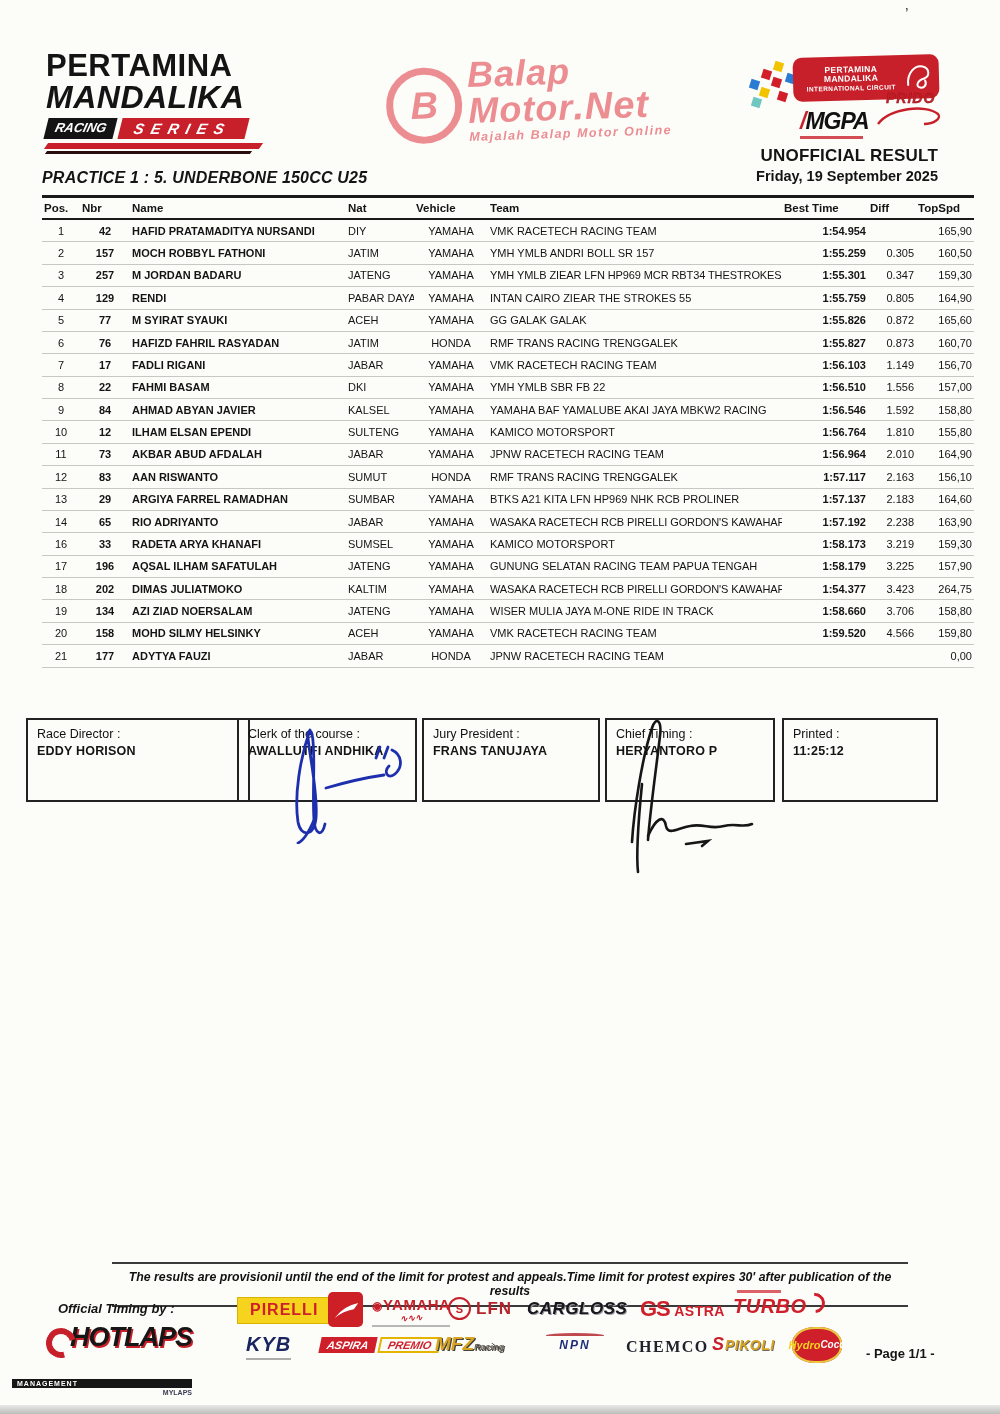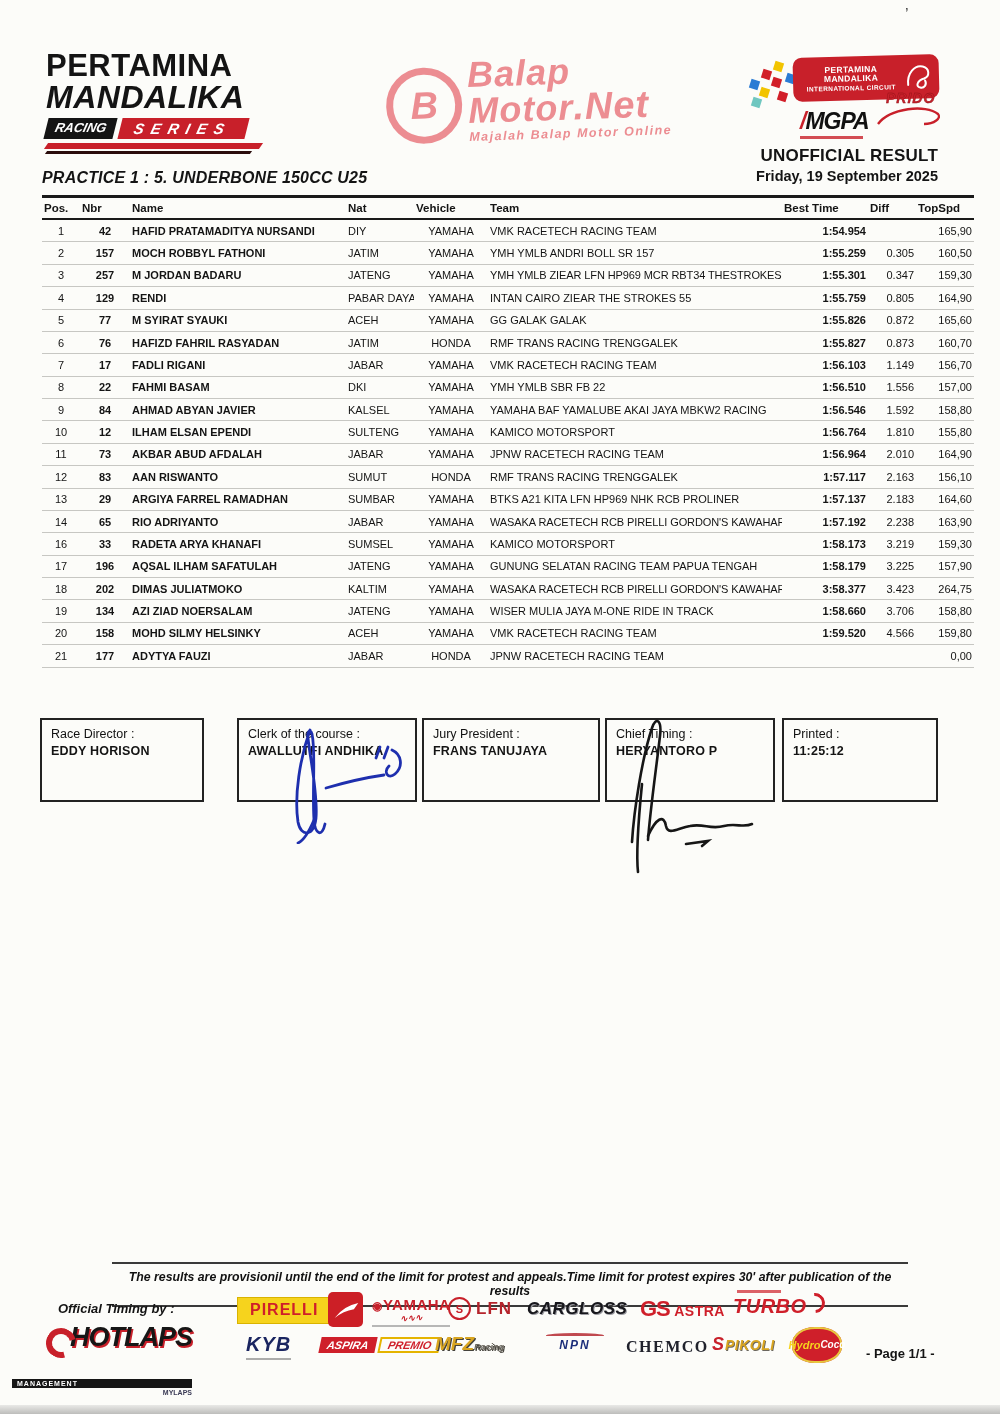--- a/index.html
+++ b/index.html
@@ -401,21 +401,21 @@
           <td class="col-diff">3.225</td>
           <td class="col-topspd">157,90</td>
         </tr>
         <tr>
           <td class="col-pos">18</td>
           <td class="col-nbr">202</td>
           <td class="col-name">DIMAS JULIATMOKO</td>
           <td class="col-nat">KALTIM</td>
           <td class="col-vehicle">YAMAHA</td>
           <td class="col-team condensed">WASAKA RACETECH RCB PIRELLI GORDON'S KAWAHARA RACING TEAM</td>
-          <td class="col-best_time">3:58.377</td>
+          <td class="col-best_time">1:54.377</td>
           <td class="col-diff">3.423</td>
           <td class="col-topspd">264,75</td>
         </tr>
         <tr>
           <td class="col-pos">19</td>
           <td class="col-nbr">134</td>
           <td class="col-name">AZI ZIAD NOERSALAM</td>
           <td class="col-nat">JATENG</td>
           <td class="col-vehicle">YAMAHA</td>
           <td class="col-team">WISER MULIA JAYA M-ONE RIDE IN TRACK</td>
@@ -441,21 +441,21 @@
           <td class="col-nat">JABAR</td>
           <td class="col-vehicle">HONDA</td>
           <td class="col-team">JPNW RACETECH RACING TEAM</td>
           <td class="col-best_time"></td>
           <td class="col-diff"></td>
           <td class="col-topspd">0,00</td>
         </tr>
       </tbody>
   </table>
 
-  <div class="official-box" style="left:40px;width:164px;">
+  <div class="official-box" style="left:26px;width:224px;">
     <div class="official-label">Race Director :</div>
     <div class="official-name">EDDY HORISON</div>
   </div>
   <div class="official-box" style="left:237px;width:180px;">
     <div class="official-label">Clerk of the course :</div>
     <div class="official-name">AWALLUTFI ANDHIKA</div>
   </div>
   <div class="official-box" style="left:422px;width:178px;">
     <div class="official-label">Jury President :</div>
     <div class="official-name">FRANS TANUJAYA</div>

